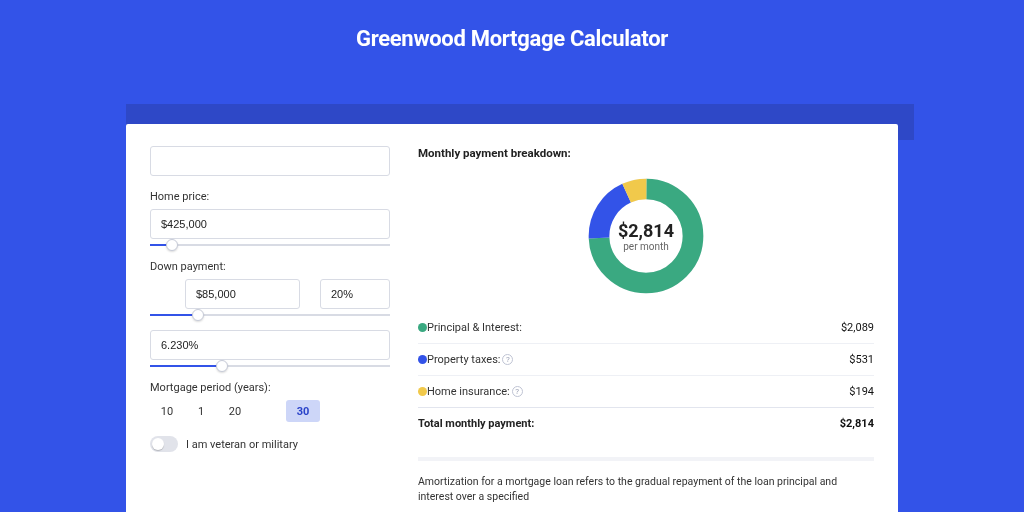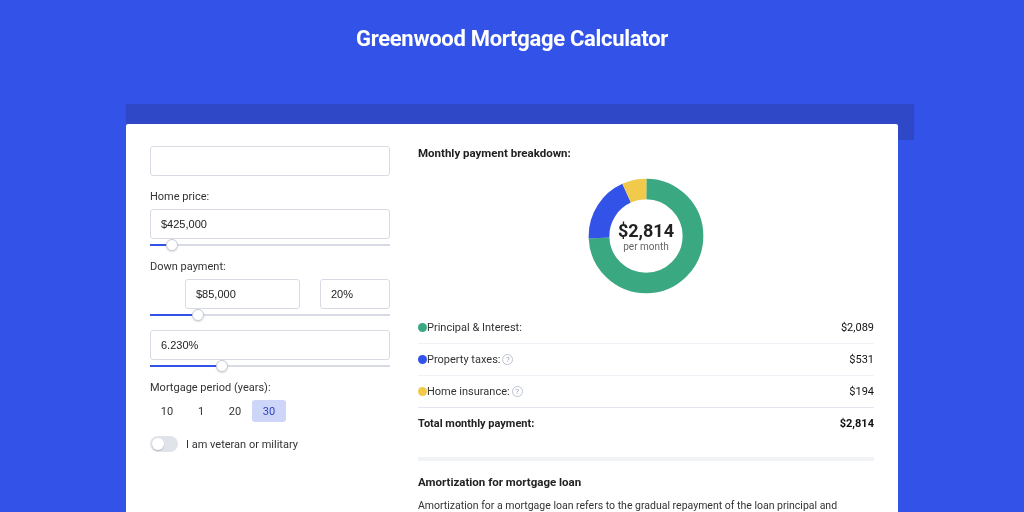--- a/index.html
+++ b/index.html
@@ -58,21 +58,21 @@
   }
   .two-col { display:flex; gap:20px;padding-left:35px; }
   .two-col .text-input:first-child { flex:1; }
   .two-col .text-input.pct { width: 70px; }
   .period-row { display:flex; gap:0; margin-top:2px;align-items:center; }
   .period-btn {
     width: 34px; height: 22px; border-radius: 3px; font-size: 11px;
     display:flex; align-items:center; justify-content:center;
     background:#fff; color:#333; cursor:pointer;
   }
-  .period-btn.active { background:#cdd6f8; color:#2a43c9; font-weight:400; }
+  .period-btn.active { background:#cdd6f8; color:#2a43c9; font-weight:700;margin-left:34px; }
   .toggle-row { display:flex; align-items:center; gap:8px; margin-top:10px; }
   .toggle {
     width: 28px; height:16px; border-radius:10px; background:#e1e3ea; position:relative; cursor:pointer;
   }
   .toggle-knob {
     position:absolute; left:2px; top:2px; width:12px; height:12px; border-radius:50%; background:#fff;
     box-shadow:0 1px 1px rgba(0,0,0,.2);
   }
   
   .results { flex:1; font-size: 11px; color:#222; }
@@ -209,17 +209,16 @@
           <span class="legend-val">$194</span>
         </div>
       </div>
 
     <div class="legend-row total-row">
       <span>Total monthly payment:</span>
       <span class="legend-val">$2,814</span>
     </div>
 
     <div class="amort">
-      <div class="amort-title">Amortization for mortgage loan</div>
       <div class="amort-text">Amortization for a mortgage loan refers to the gradual repayment of the loan principal and interest over a specified</div>
     </div>
   </div>
 </div>
 
 </body></html>

